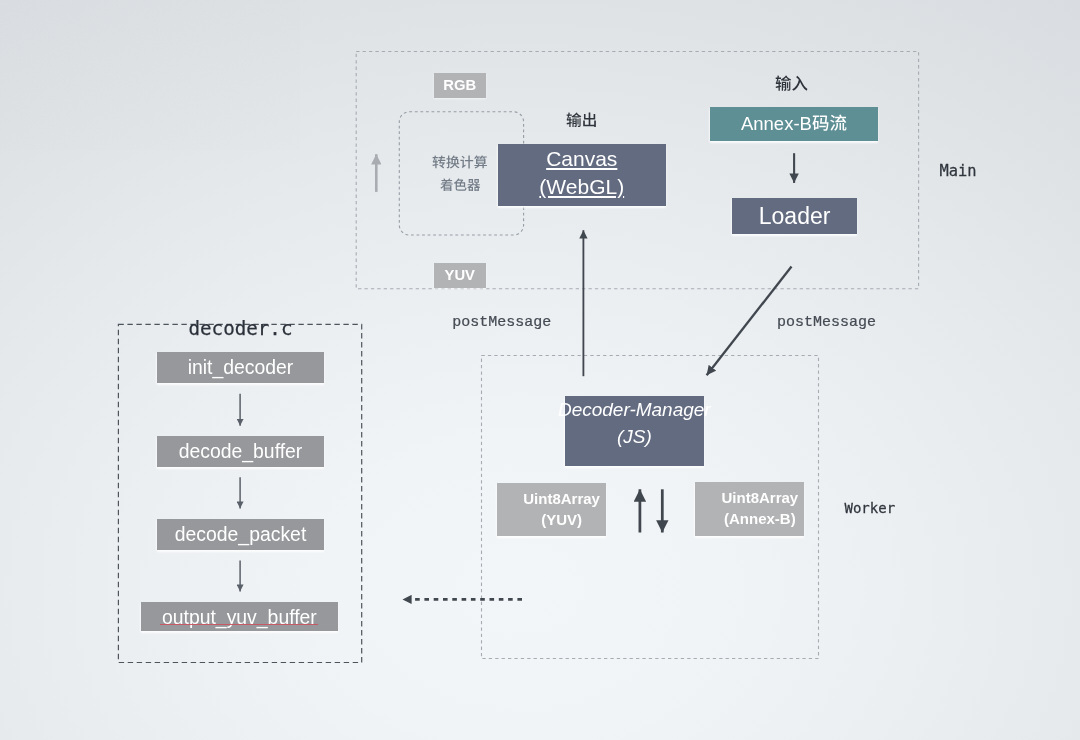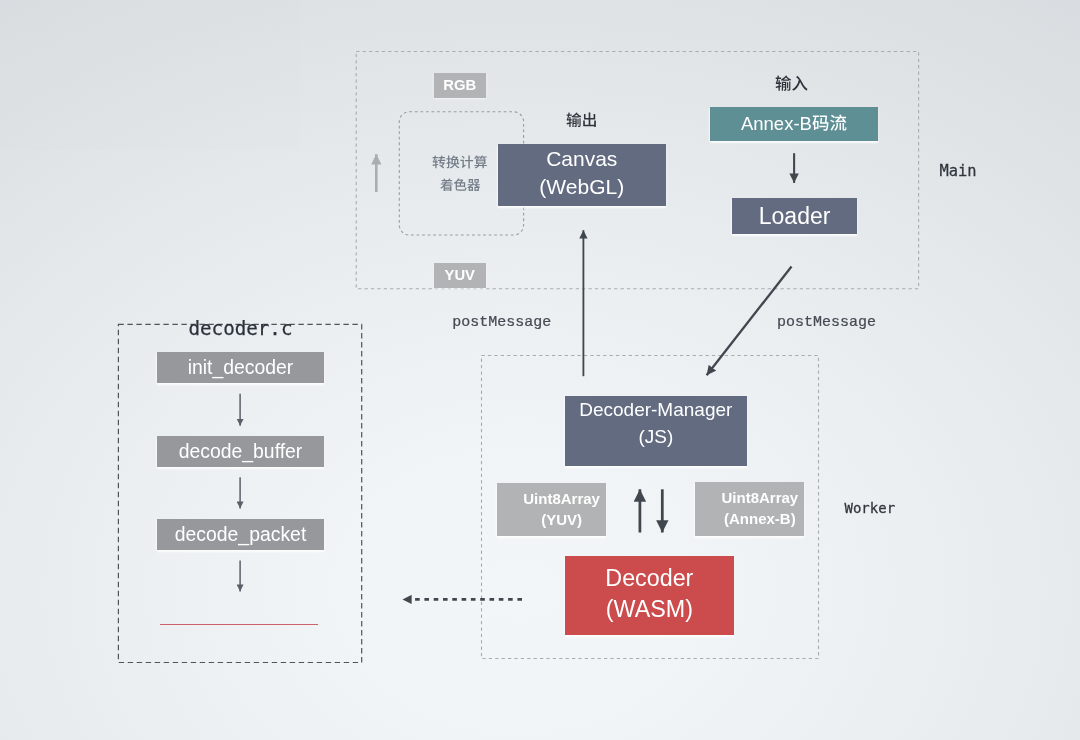--- a/index.html
+++ b/index.html
@@ -97,21 +97,21 @@
           <path transform="translate(1000,0) scale(1,-1)" d="M96 343V-27H797V-83H902V344H797V67H550V402H862V756H758V494H550V843H445V494H244V756H144V402H445V67H201V343Z"></path>
         </g>
       </svg></div>
   <div class="cjklabel" id="lbl-input" style="left:775.4px;top:75.1px;line-height:0;"><svg width="33.00" height="14.52" viewBox="0 -880 2000 880" xmlns="http://www.w3.org/2000/svg" style="display:inline-block;vertical-align:baseline;overflow:visible">
         <g fill="#2f343c">
           <path transform="translate(0,0) scale(1,-1)" d="M729 446V82H801V446ZM856 483V16C856 4 853 1 841 1C828 0 787 0 742 1C753 -21 762 -53 765 -75C826 -75 868 -73 895 -61C924 -48 931 -26 931 16V483ZM67 320C75 329 108 335 139 335H212V210C146 196 85 184 37 175L58 87L212 123V-82H293V143L372 164L365 243L293 227V335H365V420H293V566H212V420H140C164 486 188 563 207 643H368V728H226C232 762 238 796 243 830L156 843C153 805 148 766 141 728H42V643H126C110 566 92 503 84 479C69 434 57 402 40 397C50 376 63 336 67 320ZM658 849C590 746 463 652 343 598C365 579 390 549 403 527C425 538 448 551 470 565V526H855V571C877 558 899 546 922 534C933 559 959 589 980 608C879 650 788 703 713 783L735 815ZM526 602C575 638 623 680 664 724C708 676 755 637 806 602ZM606 395V328H486V395ZM410 468V-80H486V120H606V9C606 0 603 -3 595 -3C586 -3 560 -3 531 -2C541 -24 551 -57 553 -78C598 -78 630 -77 653 -65C677 -51 682 -29 682 8V468ZM486 258H606V190H486Z"></path>
           <path transform="translate(1000,0) scale(1,-1)" d="M285 748C350 704 401 649 444 589C381 312 257 113 37 1C62 -16 107 -56 124 -75C317 38 444 216 521 462C627 267 705 48 924 -75C929 -45 954 7 970 33C641 234 663 599 343 830Z"></path>
         </g>
       </svg></div>
 
-  <div class="box slate" style="left:498px;top:143.7px;width:167.5px;height:62.2px;font-size:21px;line-height:27.7px;padding-bottom:3.3px;">
+  <div class="box slate" style="left:498px;top:143.7px;width:167.5px;height:62.2px;font-size:21px;line-height:27.7px;padding-bottom:3.3px;text-decoration:underline;">
     <span>Canvas</span>
     <span>(WebGL)</span>
   </div>
 
   <div class="box teal" style="left:710.2px;top:107px;width:167.5px;height:33.8px;font-size:18.5px;line-height:24px;padding-bottom:0.4px;">
     <div class="mixrow" id="annexb-inner">
       <span>Annex-B</span>
       <span id="annexb-cjk"><svg width="35.00" height="15.40" viewBox="0 -880 2000 880" xmlns="http://www.w3.org/2000/svg" style="display:inline-block;vertical-align:baseline;overflow:visible">
             <g fill="#ffffff">
               <path transform="translate(0,0) scale(1,-1)" d="M414 210V126H785V210ZM489 651C482 548 468 411 455 327H848C831 123 810 39 785 15C776 4 765 2 749 3C730 3 688 3 643 8C657 -16 667 -53 668 -78C717 -81 762 -80 788 -78C820 -75 841 -67 862 -43C897 -6 920 101 941 368C943 381 944 408 944 408H826C842 533 857 678 865 786L798 793L783 789H441V703H768C760 617 748 505 736 408H554C564 482 572 571 578 645ZM47 795V709H163C137 565 92 431 25 341C39 315 59 258 63 234C80 255 96 278 111 303V-38H192V40H373V485H193C218 556 237 632 252 709H398V795ZM192 402H290V124H192Z"></path>
@@ -120,50 +120,49 @@
           </svg></span>
     </div>
   </div>
 
   <div class="box slate" style="left:731.8px;top:198px;width:125.6px;height:36px;font-size:23px;line-height:30px;">
     <span>Loader</span>
   </div>
 
   <div class="region-label" style="left:844.5px;top:499.5px;font-size:14.0px;">Worker</div>
 
-  <div class="box slate" style="left:564.8px;top:396.3px;width:182px;height:69.3px;font-size:19px;line-height:27.3px;padding-bottom:15px;">
+  <div class="box slate" style="left:564.8px;top:396.3px;width:139px;height:69.3px;font-size:19px;line-height:27.3px;padding-bottom:15px;font-style:italic;">
     <span>Decoder-Manager</span>
     <span>(JS)</span>
   </div>
 
   <div class="box glight" style="left:496.9px;top:482.8px;width:109.4px;height:53.5px;font-size:15px;line-height:21px;font-weight:bold;padding-bottom:1.6px;">
     <span>Uint8Array</span>
     <span>(YUV)</span>
   </div>
 
   <div class="box glight" style="left:695.3px;top:482px;width:109.1px;height:54.4px;font-size:15px;line-height:21px;font-weight:bold;padding-bottom:1.6px;">
     <span>Uint8Array</span>
     <span>(Annex-B)</span>
   </div>
 
-  <div class="box red" style="left:565px;top:555.8px;width:168.7px;height:79.2px;font-size:23.3px;line-height:31.2px;padding-bottom:3.2px;">
-    <span>Decoder</span>
-    <span>(WASM)</span>
-  </div>
 
   <div class="title" style="left:188.5px;top:273.4px;">decoder.c</div>
 
   <div class="box gdark" style="left:157px;top:352px;width:167px;height:31px;font-size:19.4px;">
     <span>init_decoder</span>
   </div>
   <div class="box gdark" style="left:157px;top:436px;width:167px;height:31px;font-size:19.4px;">
     <span>decode_buffer</span>
   </div>
   <div class="box gdark" style="left:157px;top:519px;width:167px;height:31px;font-size:19.4px;">
     <span>decode_packet</span>
+  </div>
+  <div class="box gdark" style="left:141.2px;top:601.9px;width:196.4px;height:28.8px;font-size:19.4px;padding-top:2.6px;">
+    <span>output_yuv_buffer</span>
   </div>
   <div class="underline" style="left:159.9px;top:624.3px;width:158px;"></div>
 
   <div class="edge-label" style="left:452.3px;top:313.5px;">postMessage</div>
   <div class="edge-label" style="left:777px;top:313.5px;">postMessage</div>
 
   <svg class="arrows" xmlns="http://www.w3.org/2000/svg">
     <defs>
 
       <marker id="ah" viewBox="0 0 10 10" refX="10" refY="5" markerWidth="4.5" markerHeight="4.65" orient="auto-start-reverse">

